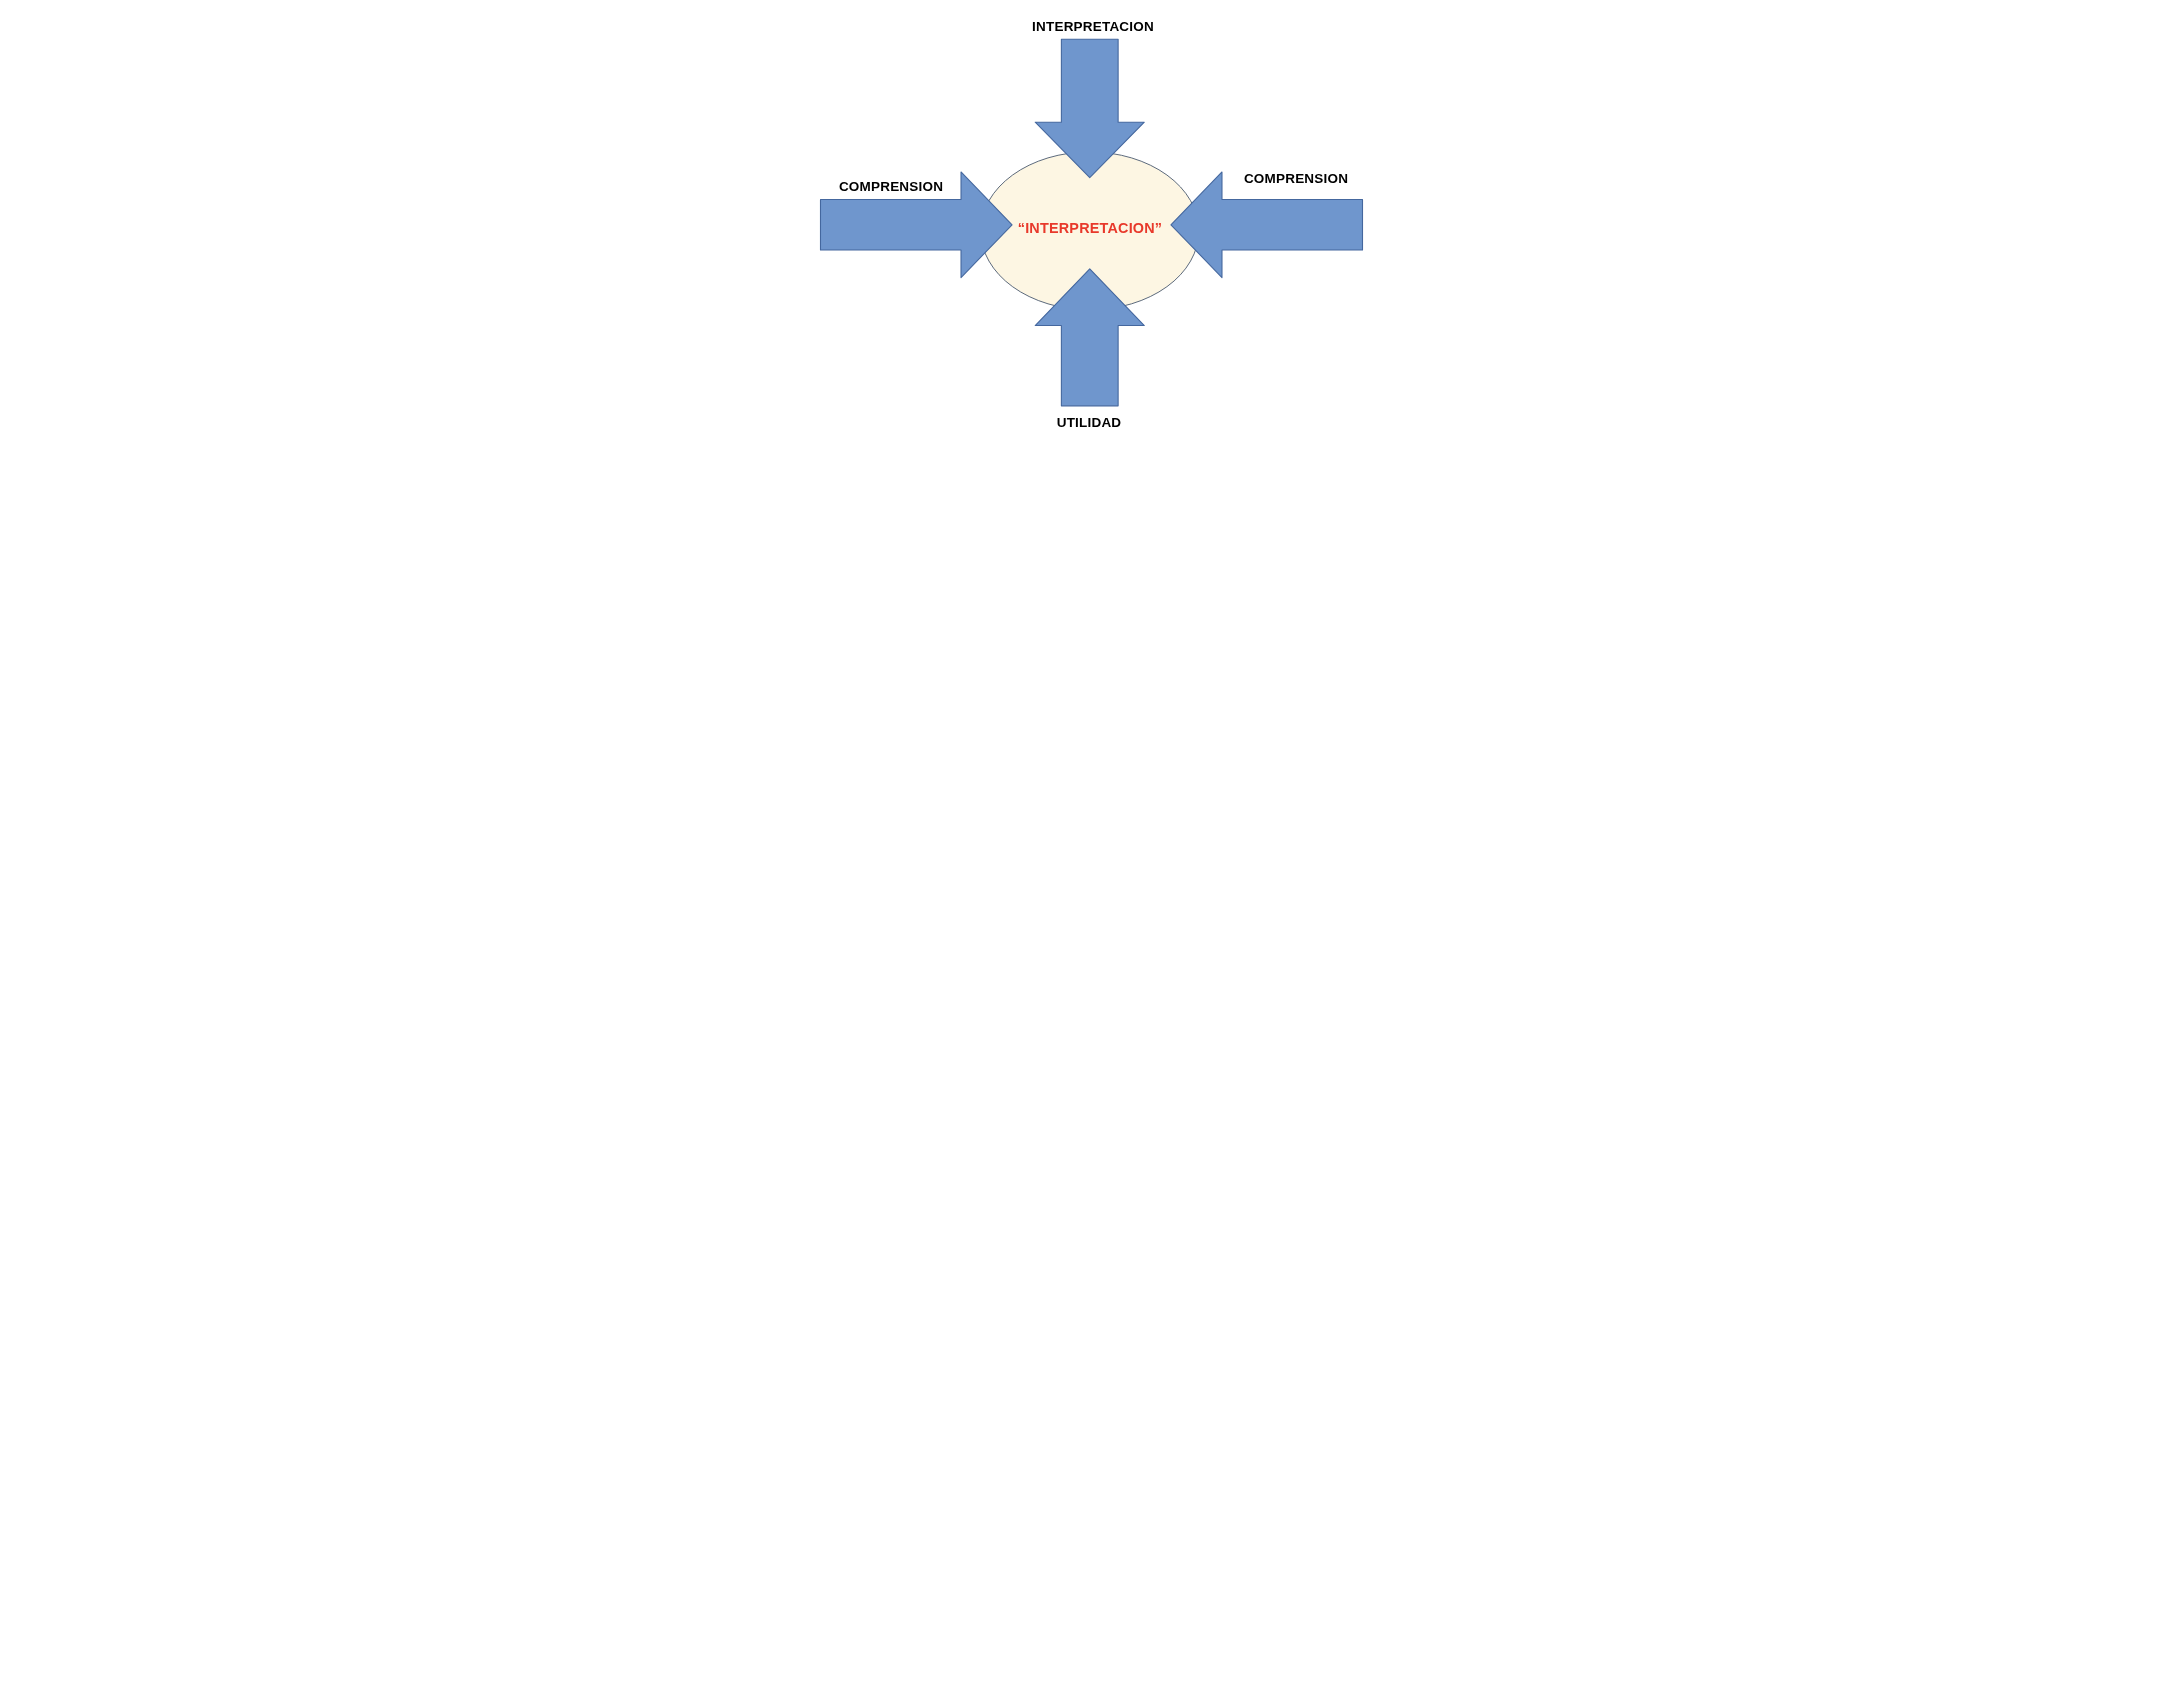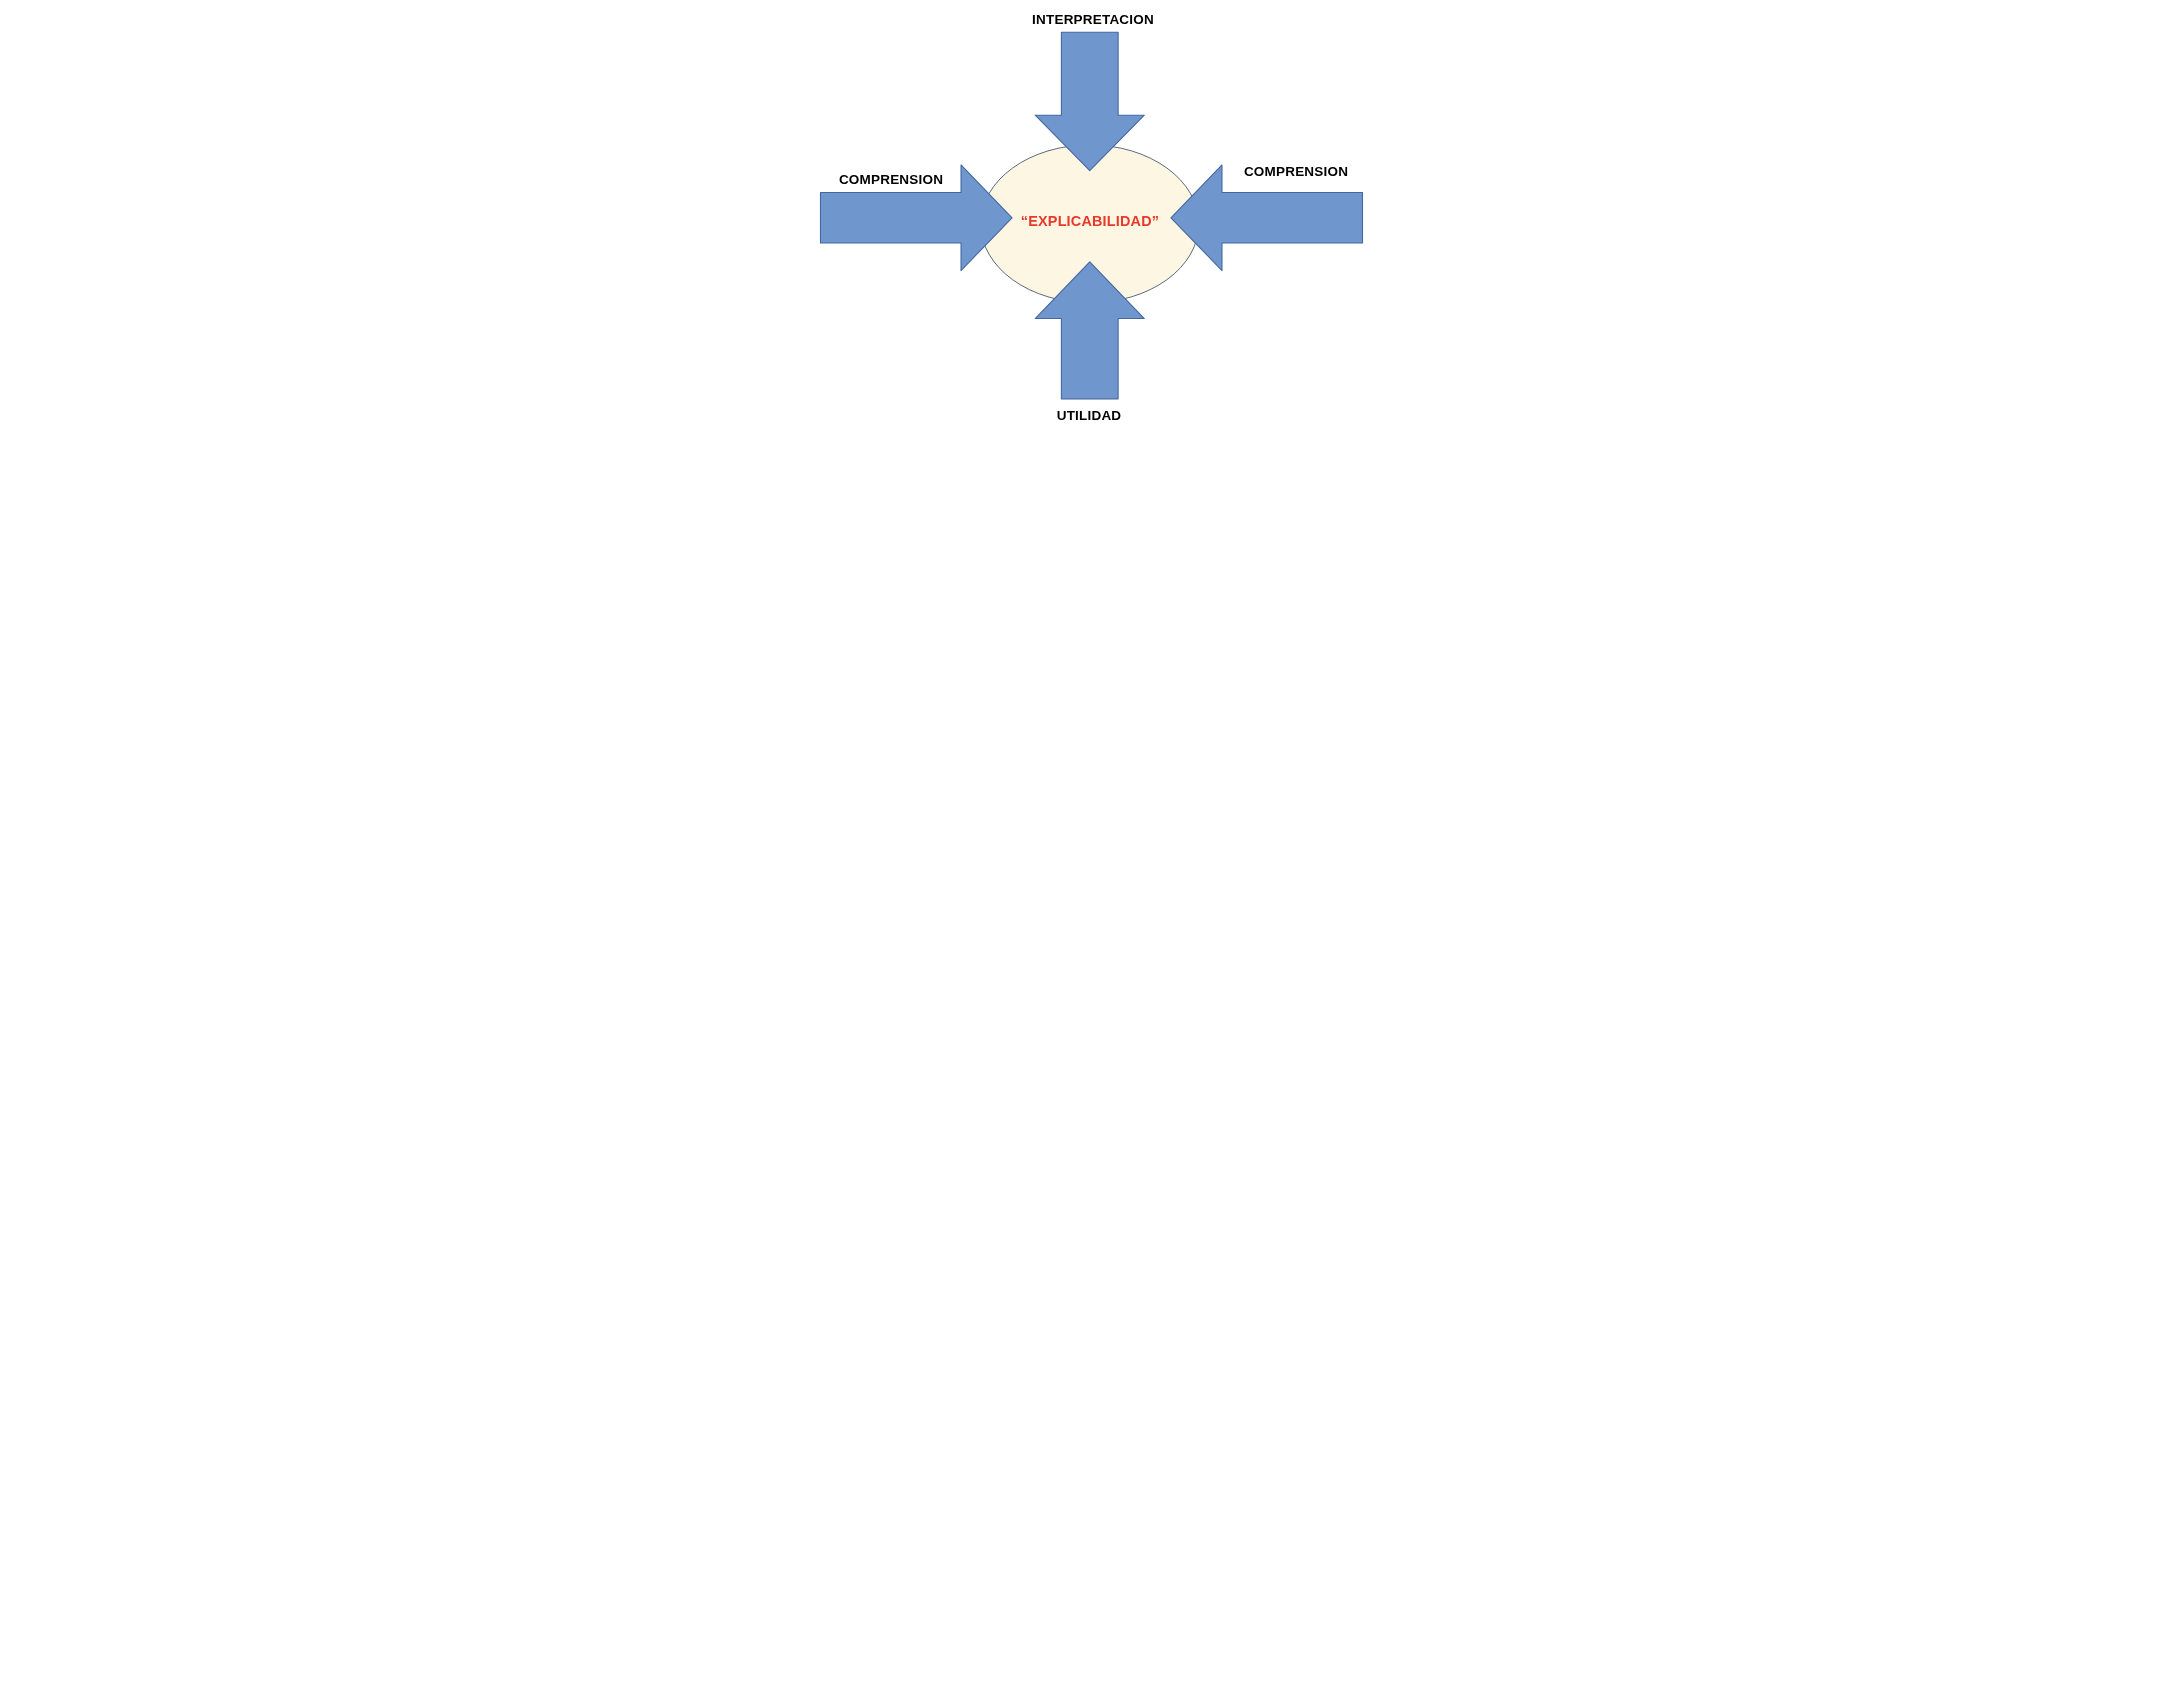--- a/index.html
+++ b/index.html
@@ -5,21 +5,21 @@
   html, body {
     margin: 0;
     padding: 0;
     background: var(--bg, #ffffff);
     font-family: "Liberation Sans", sans-serif;
   }
   .canvas {
     position: relative;
     width: 549px;
     height: 423px;
-    margin: 8px auto;
+    margin: 15px auto;
     background: var(--bg, #ffffff);
     overflow: hidden;
   }
   .diagram-svg {
     position: absolute;
     left: 0;
     top: 0;
     width: 100%;
     height: 100%;
   }
@@ -73,16 +73,16 @@
   </svg>
 
   <div class="label lbl-interpretacion">INTERPRETACION</div>
 
   <div class="label lbl-usabilidad">COMPRENSION</div>
 
   <div class="label lbl-comprension">COMPRENSION</div>
 
   <div class="label lbl-utilidad">UTILIDAD</div>
 
-  <div class="label center-label lbl-center">“EXPLICABILIDAD”</div>
+  <div class="label center-label lbl-center">“INTERPRETACION”</div>
 
 </div>
 
 
 </body></html>

